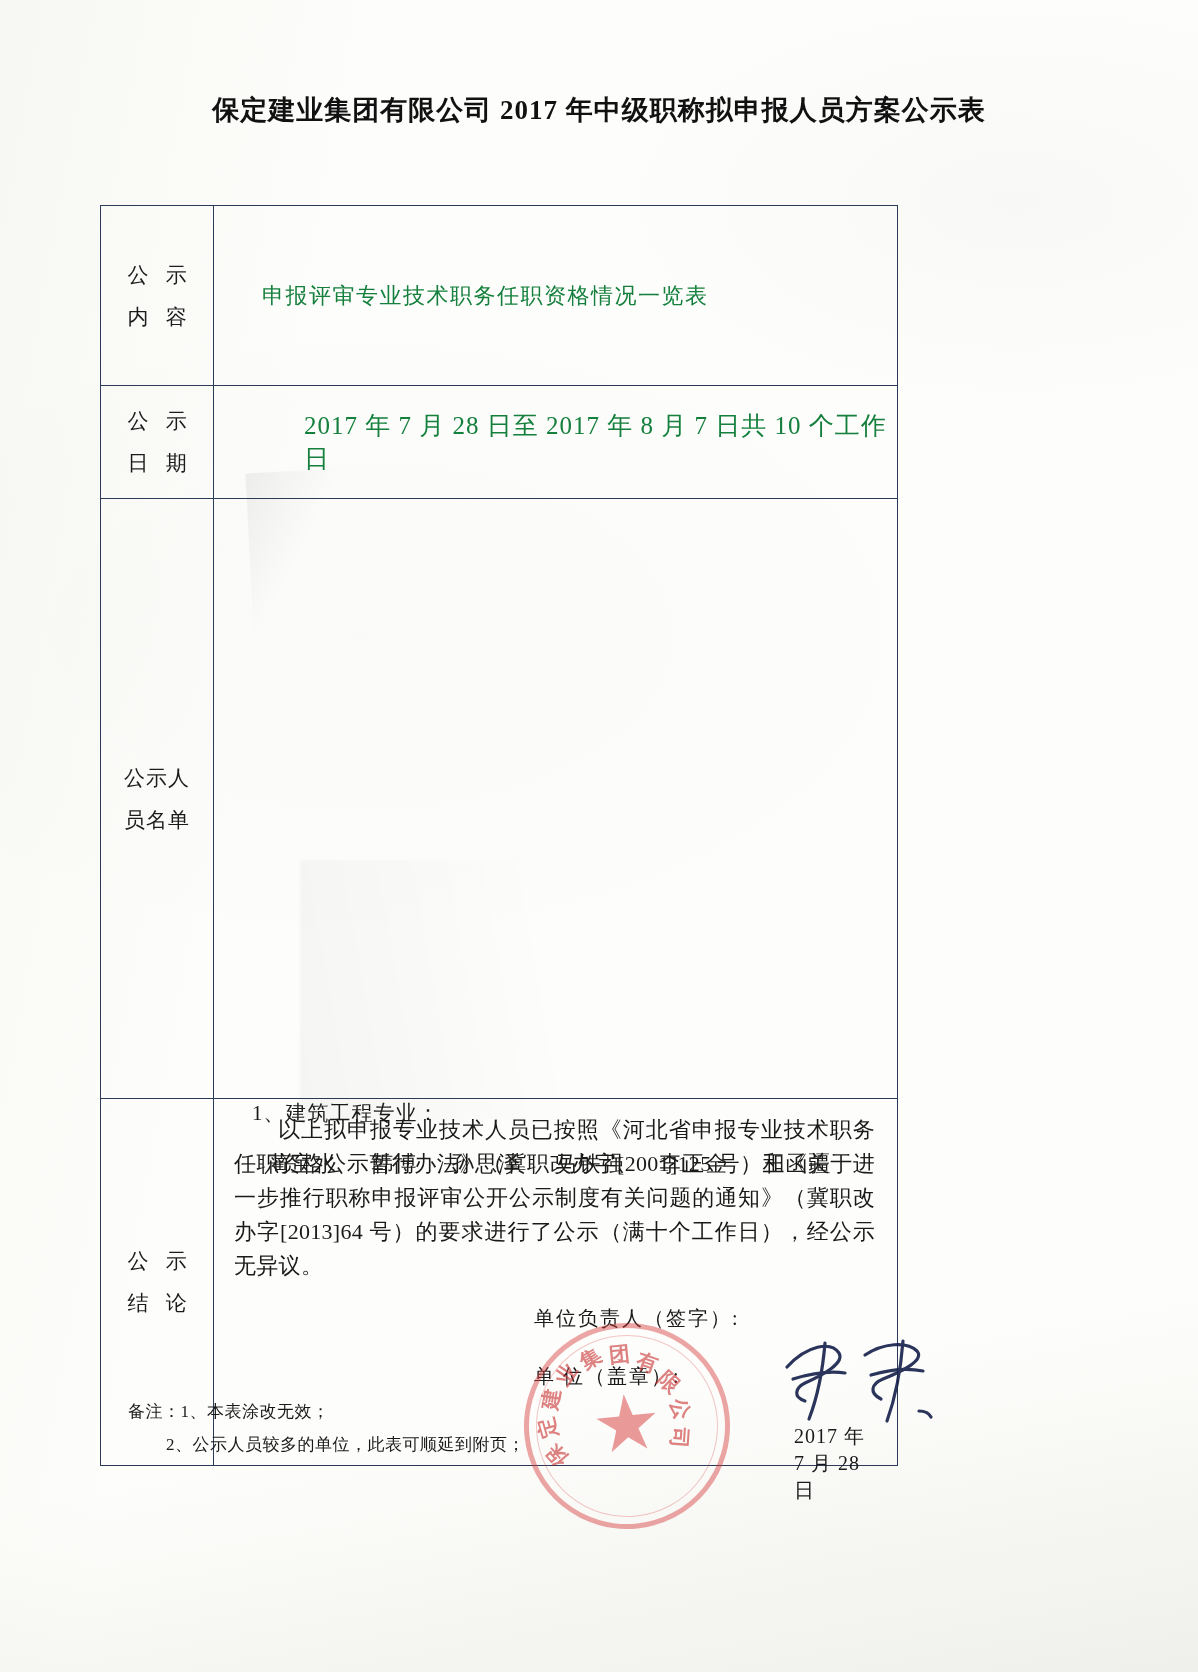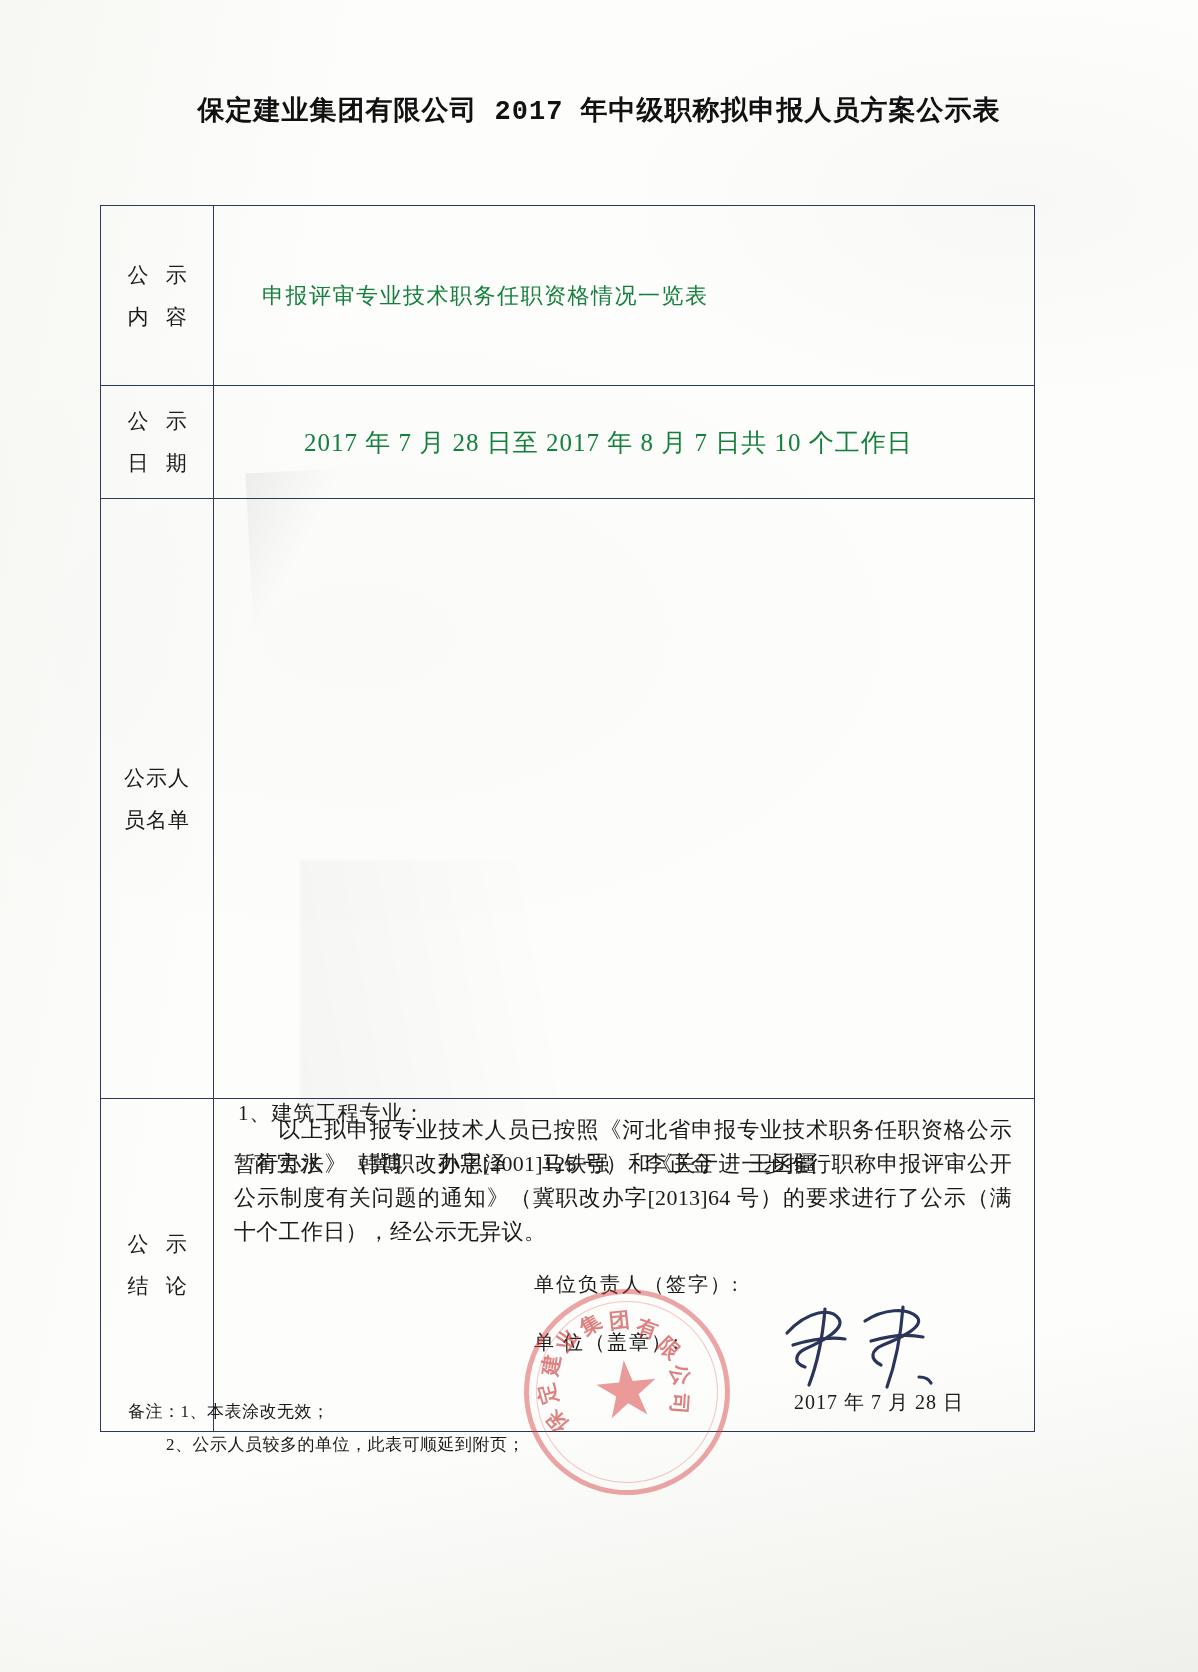--- a/index.html
+++ b/index.html
@@ -40,31 +40,31 @@
     left: 300px; top: 860px; width: 420px; height: 260px;
     background: linear-gradient(80deg, rgba(0,0,0,0.03) 0%, rgba(0,0,0,0) 60%);
     filter: blur(1.2px);
   }
   .doc-title {
     position: absolute;
     top: 92px;
     left: 0;
     width: 1198px;
     text-align: center;
-    font-family: Liberation Mono, monospace;
+    font-family: Liberation Serif, serif;
     font-weight: bold;
     font-size: 27px;
     letter-spacing: 1px;
     color: #111;
   }
   .tbl {
     position: absolute;
     left: 100px;
     top: 205px;
-    width: 935px;
+    width: 798px;
     border-collapse: collapse;
     table-layout: fixed;
   }
   .tbl td {
     border: 1.3px solid #2b3a56;
     vertical-align: middle;
     padding: 0;
   }
   .lbl {
     width: 113px;
@@ -97,21 +97,21 @@
     padding-left: 90px;
     font-size: 25px;
     letter-spacing: 1px;
   }
   .names-cell {
     position: relative;
     height: 100%;
   }
   .names-inner {
     position: absolute;
-    left: 4px;
+    left: 18px;
     top: 300px;
     width: 100%;
   }
   .names-line1 {
     font-size: 21px;
     padding-left: 20px;
     letter-spacing: 1px;
   }
   .names-line2 {
     margin-top: 22px;

